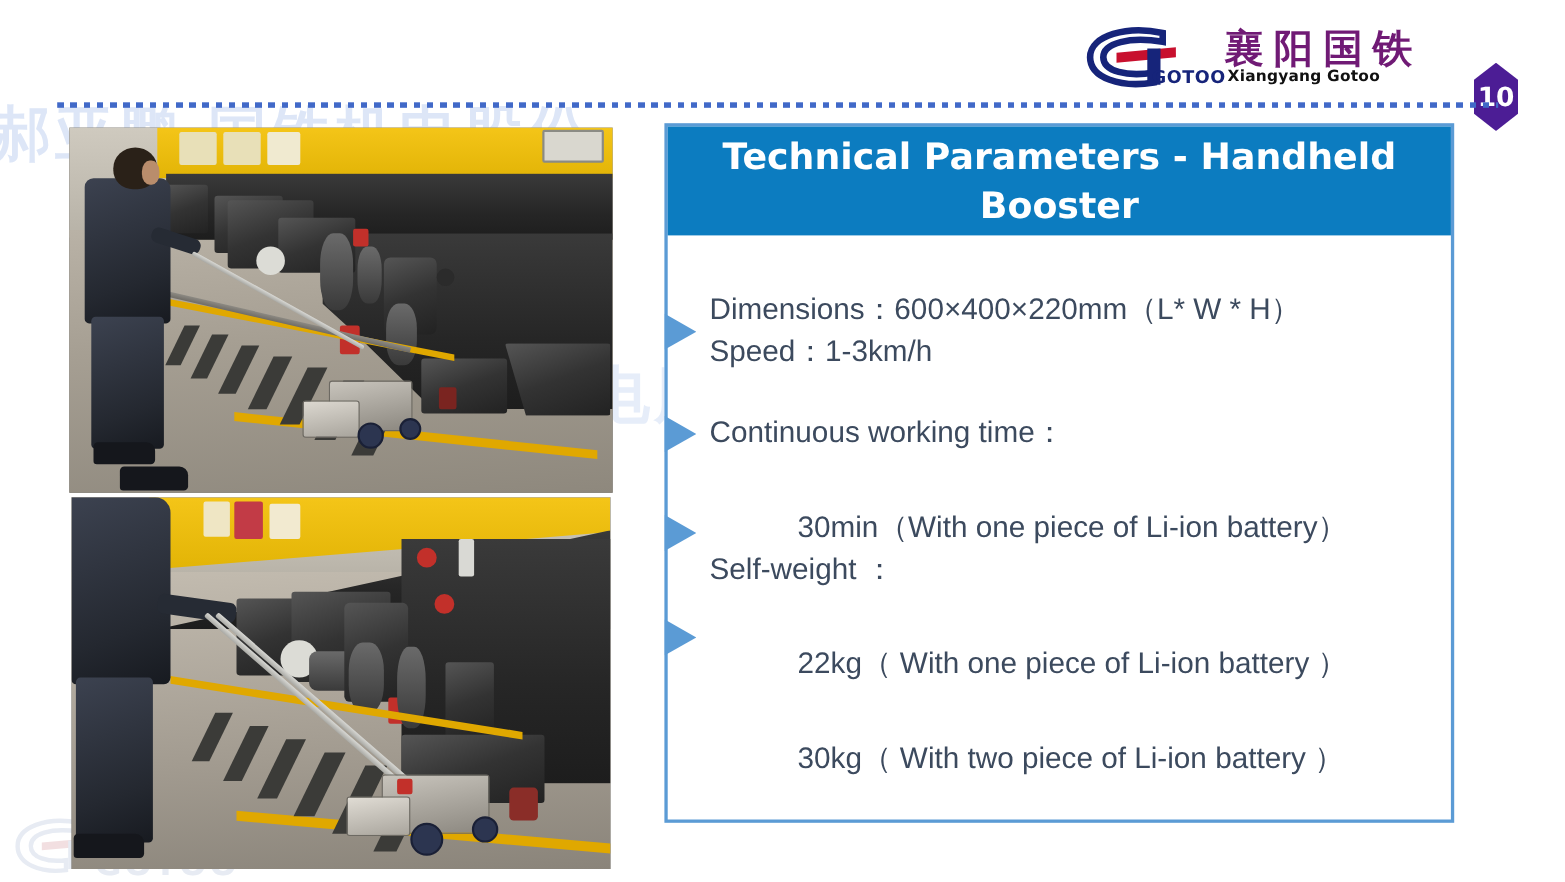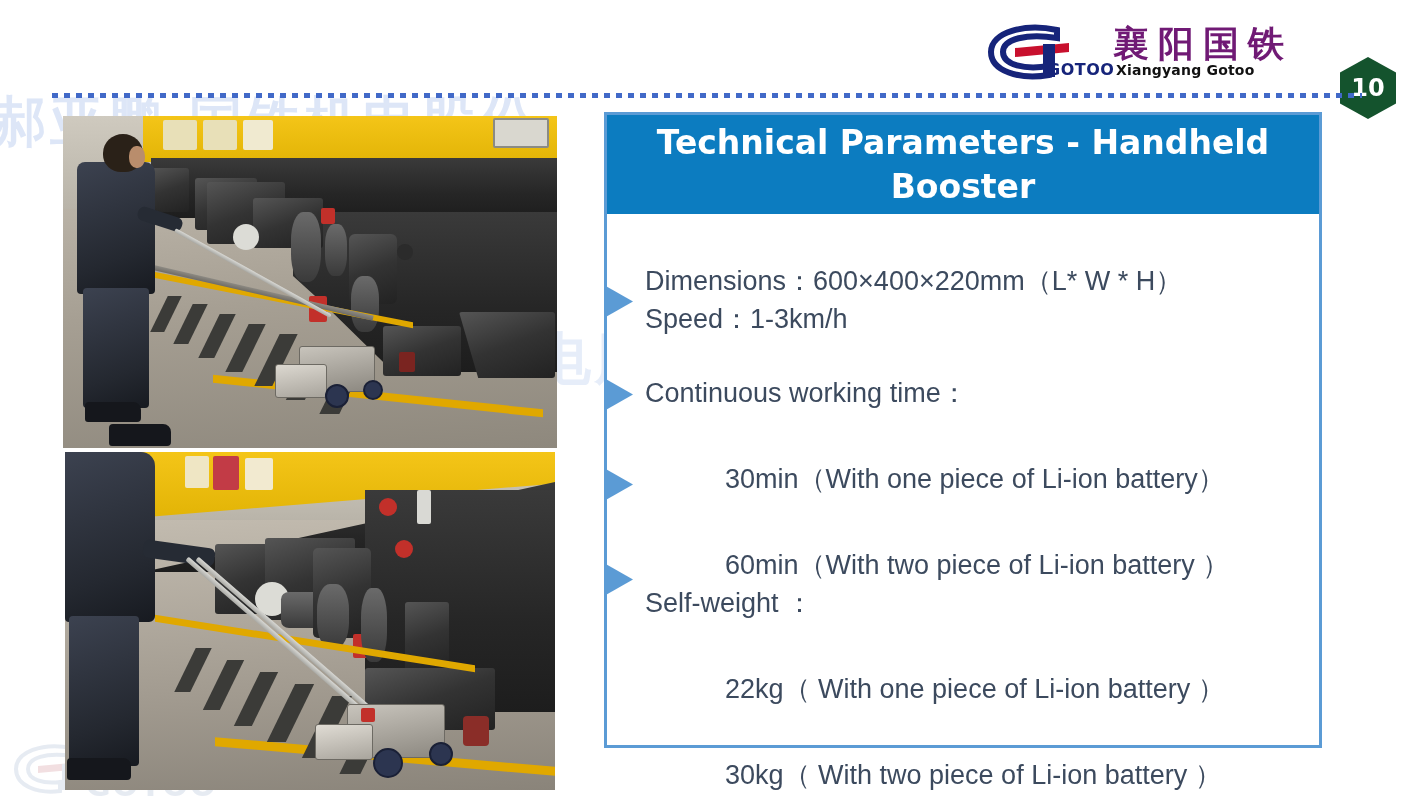--- a/index.html
+++ b/index.html
@@ -76,21 +76,21 @@
     font-size:14px;font-weight:700;color:#111;letter-spacing:.2px;
     font-family:"DejaVu Sans","Liberation Sans",sans-serif;
     white-space:nowrap;
   }
 
   
   #page-badge{
     position:absolute;left:1340px;top:57px;width:56px;height:62px;z-index:7;
   }
   #page-badge .hex{
-    width:56px;height:62px;background:#14532d;
+    width:40px;height:62px;background:#4c1d95;
     clip-path:polygon(50% 0%,100% 25%,100% 75%,50% 100%,0% 75%,0% 25%);
     display:flex;align-items:center;justify-content:center;
   }
   #page-number{
     color:#fff;font-size:24px;font-weight:700;line-height:1;
     font-family:"DejaVu Sans","Liberation Sans",sans-serif;
   }
 
   
   .photo{position:absolute;overflow:hidden;background:#6d6a63;z-index:3;}
@@ -311,21 +311,20 @@
   <div id="panel">
     <div id="panel-header">
       <div id="panel-title">Technical Parameters - Handheld Booster</div>
     </div>
     <div id="panel-body">
       <div class="spec-line">Dimensions：600×400×220mm（L* W * H）</div>
       <div class="spec-line">Speed：1-3km/h</div>
       <div class="spacer"></div>
       <div class="spec-line">Continuous working time：</div>
       <div class="spec-line indent">30min（With one piece of Li-ion battery）</div>
-      <div class="spec-line indent">60min（With two piece of Li-ion battery ）</div>
       <div class="spec-line">Self-weight ：</div>
       <div class="spec-line indent">22kg（ With one piece of Li-ion battery ）</div>
       <div class="spec-line indent">30kg（ With two piece of Li-ion battery ）</div>
     </div>
   </div>
 
   <div class="arrow" id="arrow-1"></div>
   <div class="arrow" id="arrow-2"></div>
   <div class="arrow" id="arrow-3"></div>
   <div class="arrow" id="arrow-4"></div>

